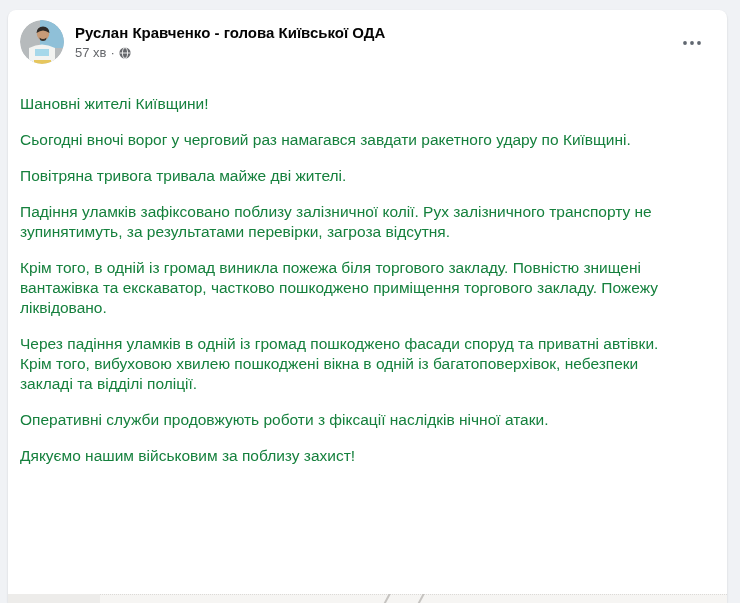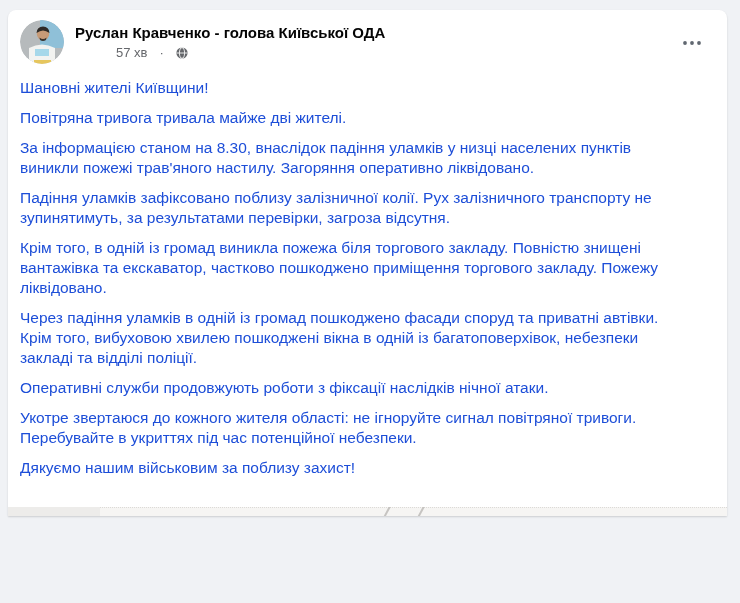--- a/index.html
+++ b/index.html
@@ -6,21 +6,21 @@
   html, body { width: 740px; height: 603px; }
   body {
     background: #f0f2f5;
     font-family: "Liberation Sans", sans-serif;
     overflow: hidden;
     position: relative;
   }
   .card {
     position: absolute;
     left: 8px; top: 10px;
-    width: 719px; height: 506px;
+    width: 719px; height: 593px;
     background: #ffffff;
     border-radius: 8px 8px 0 0;
     box-shadow: 0 1px 2px rgba(0,0,0,0.15);
     overflow: hidden;
   }
   .header {
     position: relative;
     display: flex;
     padding: 10px 12px 0 12px;
   }
@@ -40,25 +40,24 @@
     font-weight: 700;
     line-height: 19px;
     color: #050505;
     text-decoration: none;
     cursor: pointer;
   }
   .meta {
     margin-top: 4px;
     display: flex;
     align-items: center;
-    gap: 12px;
+    gap: 4px;
     font-size: 13px;
     line-height: 14px;
     color: #65676b;
-    margin-left: 41px;
   }
   .time { color: #65676b; text-decoration: none; cursor: pointer; }
   .globe { display: inline-flex; align-items: center; }
   .more {
     position: absolute;
     top: 15px; right: 19px;
     width: 32px; height: 32px;
     border: none;
     background: transparent;
     border-radius: 50%;
@@ -67,22 +66,22 @@
     justify-content: center;
     cursor: pointer;
   }
   .post-body {
     padding: 14px 0 0 12px;
     width: 652px;
   }
   .post-body p {
     font-size: 15.5px;
     line-height: 20px;
-    color: #1d4ed8;
-    margin: 0 0 10px 0;
+    color: #15803d;
+    margin: 16px 0 10px 0;
     max-width: 640px;
   }
   .attachment {
     position: absolute;
     left: 0; right: 0; bottom: 0;
     height: 9px;
     background: #f4f3f1;
     overflow: hidden;
     cursor: pointer;
   }
@@ -158,27 +157,26 @@
             <circle cx="3" cy="3" r="1.9" fill="#606770"></circle>
             <circle cx="10" cy="3" r="1.9" fill="#606770"></circle>
             <circle cx="17" cy="3" r="1.9" fill="#606770"></circle>
           </svg>
         </span>
       </button>
     </div>
 
     <div class="post-body">
       <p>Шановні жителі Київщини!</p>
+      <p>Сьогодні вночі ворог у черговий раз намагався завдати ракетного удару по Київщині.</p>
       <p>Повітряна тривога тривала майже дві жителі.</p>
-      <p>За інформацією станом на 8.30, внаслідок падіння уламків у низці населених пунктів виникли пожежі трав'яного настилу. Загоряння оперативно ліквідовано.</p>
       <p>Падіння уламків зафіксовано поблизу залізничної колії. Рух залізничного транспорту не зупинятимуть, за результатами перевірки, загроза відсутня.</p>
       <p>Крім того, в одній із громад виникла пожежа біля торгового закладу. Повністю знищені вантажівка та екскаватор, частково пошкоджено приміщення торгового закладу. Пожежу ліквідовано.</p>
       <p>Через падіння уламків в одній із громад пошкоджено фасади споруд та приватні автівки. Крім того, вибуховою хвилею пошкоджені вікна в одній із багатоповерхівок, небезпеки закладі та відділі поліції.</p>
       <p>Оперативні служби продовжують роботи з фіксації наслідків нічної атаки.</p>
-      <p>Укотре звертаюся до кожного жителя області: не ігноруйте сигнал повітряної тривоги. Перебувайте в укриттях під час потенційної небезпеки.</p>
       <p>Дякуємо нашим військовим за поблизу захист!</p>
     </div>
 
     <div class="attachment">
       <div class="att-left"></div>
       <div class="att-main"></div>
       <div class="att-line l1"></div>
       <div class="att-line l2"></div>
     </div>
 

